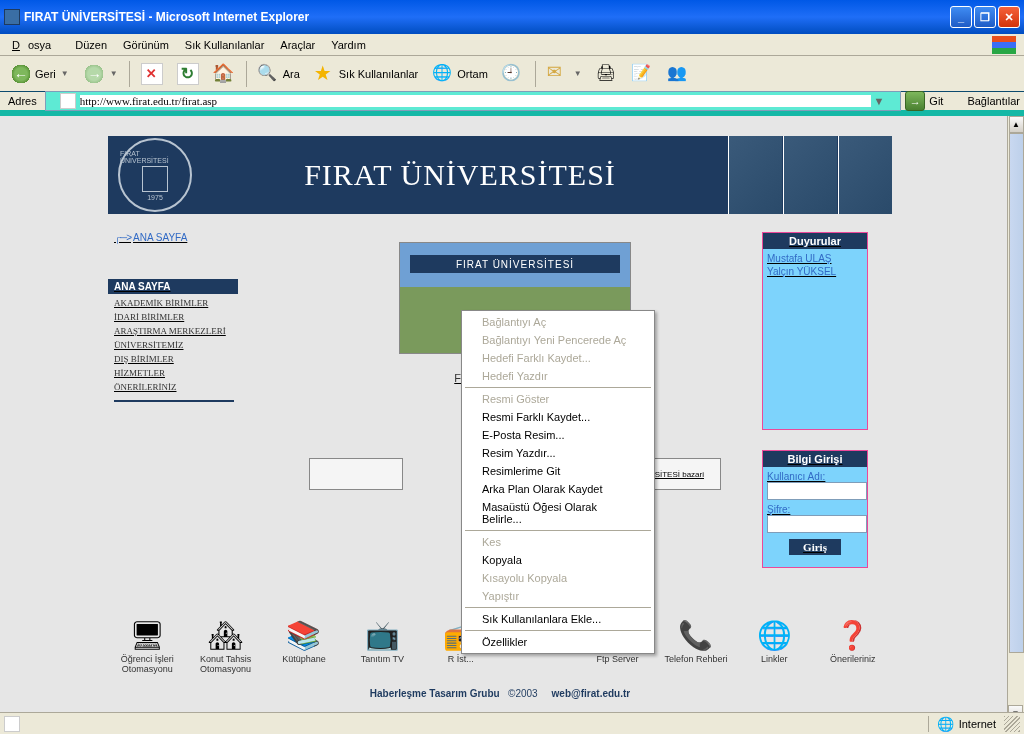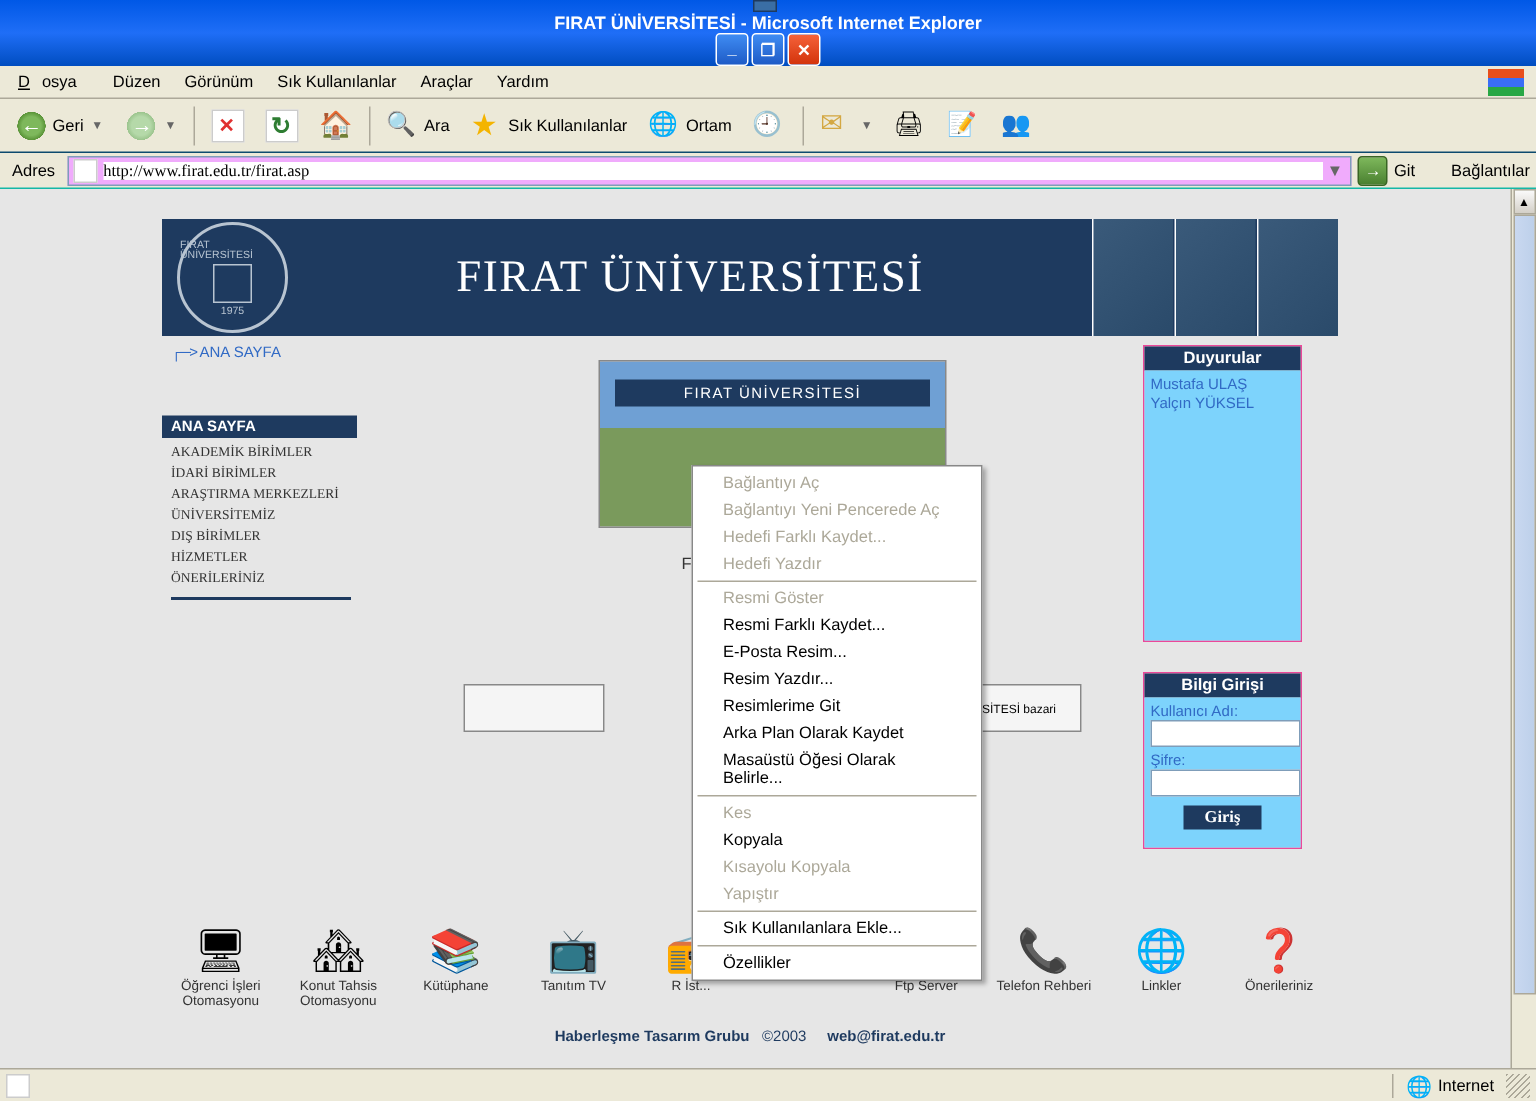--- a/index.html
+++ b/index.html
@@ -1,17 +1,17 @@
 <!DOCTYPE html>
 <html><head>
 <meta charset="utf-8">
 <style>
 *{margin:0;padding:0;box-sizing:border-box;}
 body{font-family:Tahoma,Arial,sans-serif;font-size:11px;background:#ece9d8;overflow:hidden;width:1024px;height:734px;position:relative;}
-.titlebar{height:44px;background:linear-gradient(to bottom,#0058e6 0%,#1f6ef7 50%,#004dc0 100%);display:flex;align-items:center;padding:0 4px;color:#fff;font-weight:bold;flex-direction:column;}
+.titlebar{height:34px;background:linear-gradient(to bottom,#0058e6 0%,#1f6ef7 50%,#004dc0 100%);display:flex;align-items:center;padding:0 4px;color:#fff;font-weight:bold;}
 .titlebar .ie-icon{width:16px;height:16px;background:#3a6ea5;border:1px solid #1e3a5f;margin-right:4px;display:inline-block;}
 .titlebar .title-text{flex:1;font-size:12px;}
 .winbtns{display:flex;gap:2px;}
 .winbtn{width:22px;height:22px;border:1px solid #fff;border-radius:3px;display:flex;align-items:center;justify-content:center;font-weight:bold;font-size:11px;cursor:pointer;}
 .winbtn.min,.winbtn.max{background:linear-gradient(to bottom,#3f8cf3,#1e5bc6);color:#fff;}
 .winbtn.close{background:linear-gradient(to bottom,#f5623a,#d3330b);color:#fff;}
 .menubar{height:22px;background:#ece9d8;border-bottom:1px solid #aca899;display:flex;align-items:center;padding:0 4px;}
 .menubar span{padding:2px 8px;cursor:pointer;}
 .menubar span u{text-decoration:underline;}
 .menubar .flag{margin-left:auto;width:24px;height:18px;background:linear-gradient(to bottom,#e84e1b 33%,#3a6ef7 33% 66%,#28a745 66%);margin-right:4px;}
@@ -39,37 +39,37 @@
 .hist-ic::after{content:"🕘";position:absolute;left:0;top:0;font-size:16px;}
 .mail-ic{position:relative;}
 .mail-ic::after{content:"✉";position:absolute;left:0;top:-2px;font-size:18px;color:#d4a843;}
 .print-ic{position:relative;}
 .print-ic::after{content:"🖨";position:absolute;left:0;top:0;font-size:16px;}
 .edit-ic{position:relative;}
 .edit-ic::after{content:"📝";position:absolute;left:0;top:0;font-size:16px;}
 .msg-ic{position:relative;}
 .msg-ic::after{content:"👥";position:absolute;left:0;top:0;font-size:16px;}
 .dd{font-size:8px;color:#666;margin-left:2px;}
-.addrbar{height:24px;background:#ece9d8;border-bottom:1px solid #14b8a6;display:flex;align-items:center;padding:0 4px;gap:4px;}
+.addrbar{height:24px;background:#ece9d8;border-bottom:6px solid #14b8a6;display:flex;align-items:center;padding:0 4px;gap:4px;}
 .addrbar .lbl{padding:0 4px;}
-.addr-input{flex:1;height:20px;border:1px solid #7f9db9;background:#f0abfc;display:flex;align-items:center;padding:0 3px;}
+.addr-input{flex:1;height:20px;border:1px solid #7f9db9;background:#5eead4;display:flex;align-items:center;padding:0 14px;}
 .addr-input .pg-ic{width:16px;height:16px;background:#fff;border:1px solid #ccc;margin-right:4px;}
 .addr-input input{flex:1;border:none;outline:none;font-size:11px;font-family:Tahoma;}
 .addr-input .dd2{color:#666;cursor:pointer;padding:0 2px;}
 .go-btn{width:20px;height:20px;background:linear-gradient(to bottom,#7eb85c,#4a8030);border:1px solid #396524;border-radius:3px;display:flex;align-items:center;justify-content:center;color:#fff;font-weight:bold;cursor:pointer;}
 .content{position:relative;height:606px;background:#e6e6e6;overflow:hidden;}
 .page{width:1000px;height:100%;background:#e6e6e6;position:relative;padding-top:20px;}
 .banner{width:784px;height:78px;background:#1e3a5f;margin:0 auto;display:flex;align-items:center;position:relative;overflow:hidden;}
 .banner .seal{width:74px;height:74px;border-radius:50%;border:2px solid #b8c4d1;margin-left:10px;background:#1e3a5f;display:flex;flex-direction:column;align-items:center;justify-content:center;color:#b8c4d1;font-size:7px;}
 .banner .seal-top{font-size:7px;}
 .banner .seal-mid{width:26px;height:26px;border:1px solid #b8c4d1;margin:2px 0;}
 .banner .uni-title{flex:1;text-align:center;color:#fff;font-size:30px;font-family:Georgia,serif;letter-spacing:1px;}
 .banner .photos{display:flex;gap:1px;height:100%;}
 .banner .photo{width:54px;height:78px;background:linear-gradient(135deg,#3a5a7a,#2a4a6a);border-left:1px solid #fff;}
-.body-wrap{width:784px;margin:6px auto 0;display:flex;}
+.body-wrap{width:784px;margin:18px auto 0;display:flex;text-decoration:underline;}
 .leftnav{width:160px;font-size:10px;}
 .leftnav .bc{color:#316ac5;font-family:Arial;font-size:10px;margin:0 0 6px 6px;}
 .leftnav .bc::before{content:"┌─>";color:#316ac5;margin-right:2px;letter-spacing:-1px;}
 .leftnav .nav-active{background:#1e3a5f;color:#fff;font-weight:bold;padding:2px 6px;width:130px;margin-bottom:2px;}
 .leftnav .nav-item{color:#333;padding:2px 6px;font-family:Verdana;font-size:9px;cursor:pointer;}
 .leftnav .nav-div{width:120px;height:2px;background:#1e3a5f;margin:6px 0 0 6px;}
 .centercol{flex:1;text-align:center;padding-top:10px;}
 .building{width:232px;height:112px;margin:0 auto;background:linear-gradient(to bottom,#6fa0d4 0%,#6fa0d4 40%,#7a9a5c 40%,#7a9a5c 100%);position:relative;border:1px solid #888;}
 .building .sign{position:absolute;top:12px;left:10px;right:10px;height:18px;background:#1e3a5f;color:#fff;font-size:10px;display:flex;align-items:center;justify-content:center;letter-spacing:1px;}
 .intro-text{margin-top:18px;font-size:11px;color:#333;}

